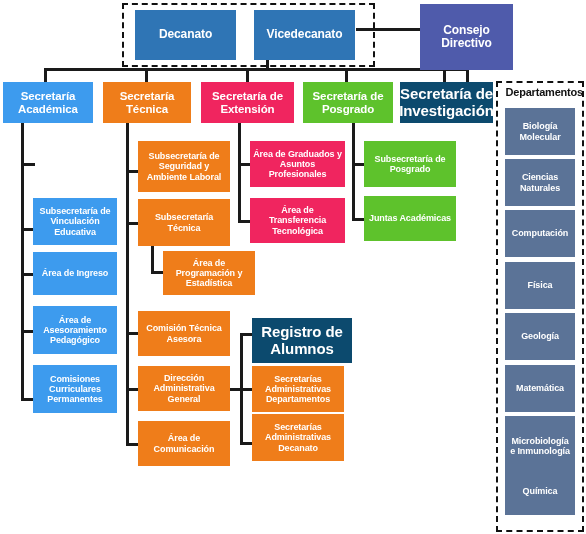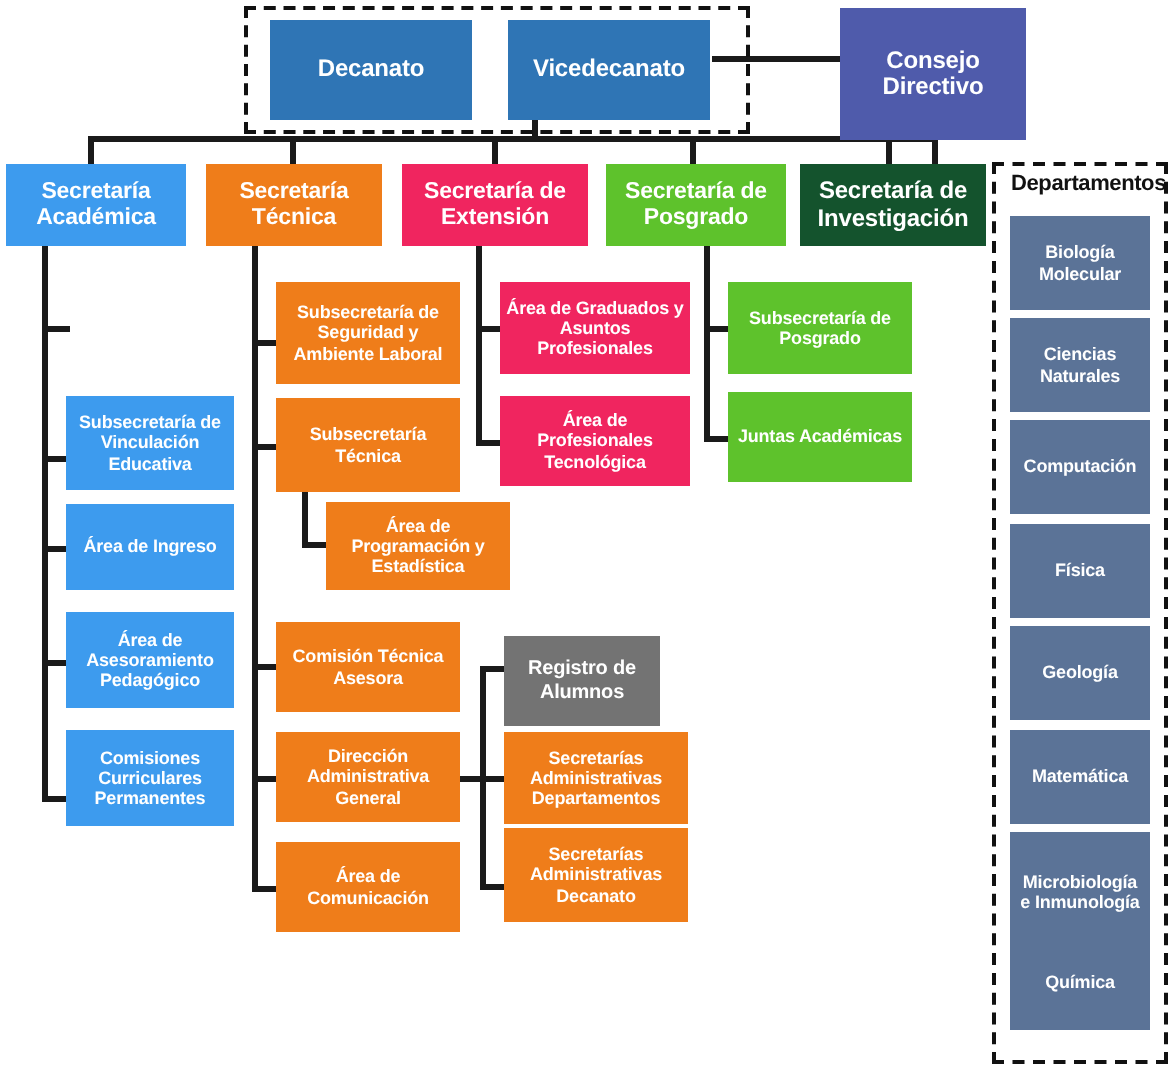--- a/index.html
+++ b/index.html
@@ -109,40 +109,40 @@
 
   <div class="node" style="left:135px; top:10px; width:101px; height:50px; background:#2f75b5; font-size:12px;">Decanato</div>
   <div class="node" style="left:254px; top:10px; width:101px; height:50px; background:#2f75b5; font-size:12px;">Vicedecanato</div>
 
   <div class="node" style="left:420px; top:4px; width:93px; height:66px; background:#4f5bab; font-size:12px;">Consejo Directivo</div>
 
   <div class="node" style="left:3px; top:82px; width:90px; height:41px; background:#3d9bee; font-size:11.5px;">Secretaría Académica</div>
   <div class="node" style="left:103px; top:82px; width:88px; height:41px; background:#ef7d1a; font-size:11.5px;">Secretaría Técnica</div>
   <div class="node" style="left:201px; top:82px; width:93px; height:41px; background:#f0255f; font-size:11.5px;">Secretaría de Extensión</div>
   <div class="node" style="left:303px; top:82px; width:90px; height:41px; background:#5ec22c; font-size:11.5px;">Secretaría de Posgrado</div>
-  <div class="node" style="left:400px; top:82px; width:93px; height:41px; background:#14532d; font-size:12px;">Secretaría de Investigación</div>
+  <div class="node" style="left:400px; top:82px; width:93px; height:41px; background:#0c4a6e; font-size:15px;">Secretaría de Investigación</div>
 
   <div class="node" style="left:33px; top:198px; width:84px; height:47px; background:#3d9bee; font-size:9px;">Subsecretaría de Vinculación Educativa</div>
   <div class="node" style="left:33px; top:252px; width:84px; height:43px; background:#3d9bee; font-size:9px;">Área de Ingreso</div>
   <div class="node" style="left:33px; top:306px; width:84px; height:48px; background:#3d9bee; font-size:9px;">Área de Asesoramiento Pedagógico</div>
   <div class="node" style="left:33px; top:365px; width:84px; height:48px; background:#3d9bee; font-size:9px;">Comisiones Curriculares Permanentes</div>
 
   <div class="node" style="left:138px; top:141px; width:92px; height:51px; background:#ef7d1a; font-size:9px;">Subsecretaría de Seguridad y Ambiente Laboral</div>
   <div class="node" style="left:138px; top:199px; width:92px; height:47px; background:#ef7d1a; font-size:9px;">Subsecretaría Técnica</div>
   <div class="node" style="left:163px; top:251px; width:92px; height:44px; background:#ef7d1a; font-size:9px;">Área de Programación y Estadística</div>
   <div class="node" style="left:138px; top:311px; width:92px; height:45px; background:#ef7d1a; font-size:9px;">Comisión Técnica Asesora</div>
   <div class="node" style="left:138px; top:366px; width:92px; height:45px; background:#ef7d1a; font-size:9px;">Dirección Administrativa General</div>
   <div class="node" style="left:138px; top:421px; width:92px; height:45px; background:#ef7d1a; font-size:9px;">Área de Comunicación</div>
 
-  <div class="node" style="left:252px; top:318px; width:78px; height:45px; background:#737373; font-size:10px;">Registro de Alumnos</div>
+  <div class="node" style="left:252px; top:318px; width:100px; height:45px; background:#0c4a6e; font-size:15px;">Registro de Alumnos</div>
   <div class="node" style="left:252px; top:366px; width:92px; height:46px; background:#ef7d1a; font-size:9px;">Secretarías Administrativas Departamentos</div>
   <div class="node" style="left:252px; top:414px; width:92px; height:47px; background:#ef7d1a; font-size:9px;">Secretarías Administrativas Decanato</div>
 
   <div class="node" style="left:250px; top:141px; width:95px; height:46px; background:#f0255f; font-size:9px;">Área de Graduados y Asuntos Profesionales</div>
-  <div class="node" style="left:250px; top:198px; width:95px; height:45px; background:#f0255f; font-size:9px;">Área de Profesionales Tecnológica</div>
+  <div class="node" style="left:250px; top:198px; width:95px; height:45px; background:#f0255f; font-size:9px;">Área de Transferencia Tecnológica</div>
 
   <div class="node" style="left:364px; top:141px; width:92px; height:46px; background:#5ec22c; font-size:9px;">Subsecretaría de Posgrado</div>
   <div class="node" style="left:364px; top:196px; width:92px; height:45px; background:#5ec22c; font-size:9px;">Juntas Académicas</div>
 
   <div class="dep-title" style="left:497px; top:86px; width:86px;">Departamentos</div>
 
   <div class="node" style="left:505px; top:108px; width:70px; height:47px; background:#5b7397; font-size:9px;">Biología Molecular</div>
   <div class="node" style="left:505px; top:159px; width:70px; height:47px; background:#5b7397; font-size:9px;">Ciencias Naturales</div>
   <div class="node" style="left:505px; top:210px; width:70px; height:47px; background:#5b7397; font-size:9px;">Computación</div>
   <div class="node" style="left:505px; top:262px; width:70px; height:47px; background:#5b7397; font-size:9px;">Física</div>

